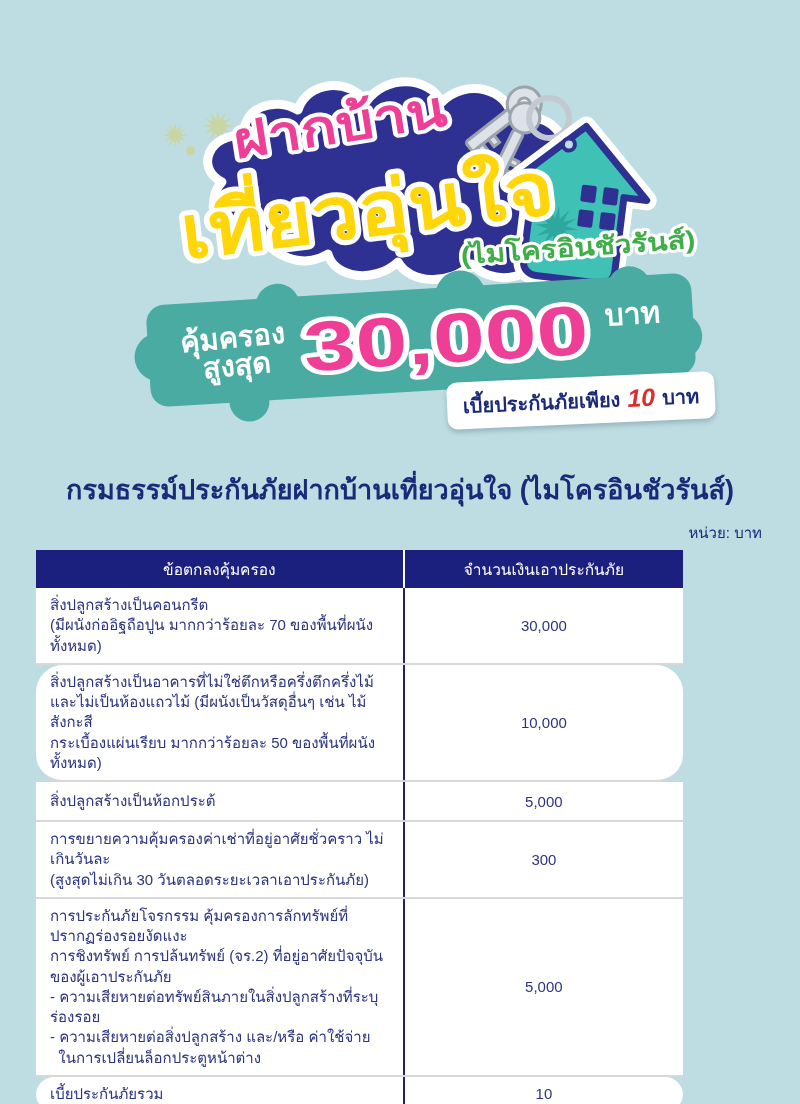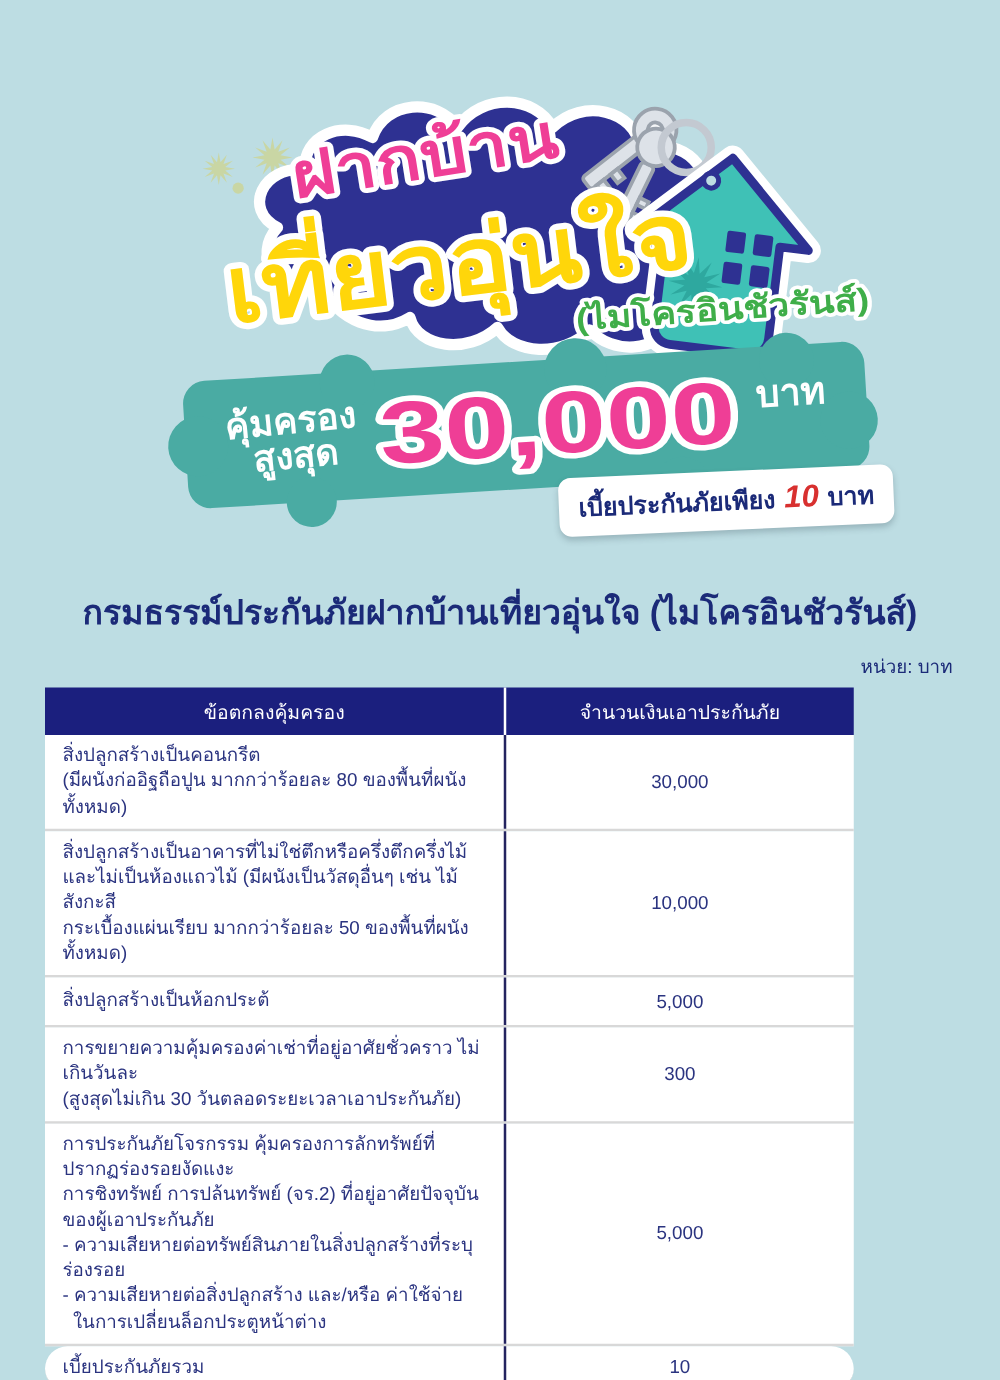--- a/index.html
+++ b/index.html
@@ -41,21 +41,21 @@
   .doc-title { margin-top:16px; text-align:center; color:#1b2a78; font-weight:bold; font-size:27px; }
   .unit-note { margin:10px 38px 5px 4px; text-align:right; color:#1b2a78; font-size:15px; }
 
   .ctable { margin:0 36px; width:647px; }
   .thead { display:flex; background:#1b1f7e; color:#ffffff; font-size:15.5px; min-height:38px; }
   .thead .c1 { flex:0 0 57%; display:flex; align-items:center; justify-content:center; border-right:2px solid #ffffff; }
   .thead .c2 { flex:1; display:flex; align-items:center; justify-content:center;border-radius:13px; }
   .trow { display:flex; background:#ffffff; border-bottom:2px solid #d8d8d8; }
   .trow .c1 { flex:0 0 57%; border-right:2px solid #23235f; padding:7px 14px; color:#2b3480; font-size:15px; line-height:1.35; white-space:pre-wrap; display:flex; align-items:center; }
   .trow .c2 { flex:1; display:flex; align-items:center; justify-content:center; color:#2b3480; font-size:15px; }
-  .r1,.r2 { min-height:52px; } .r3 { min-height:66px; } .r4 { min-height:40px; }
+  .r1,.r2 { min-height:52px; } .r3 { min-height:66px;border-radius:27px; } .r4 { min-height:40px; }
   .r5 { min-height:54px; } .r6 { min-height:104px; } .r7 { min-height:31px;border-radius:18px; }
 </style>
 </head>
 <body>
 
 <div class="page">
 
   <div class="hero">
 
     <svg style="position:absolute" width="0" height="0">
@@ -147,21 +147,21 @@
   <div class="doc-title">กรมธรรม์ประกันภัยฝากบ้านเที่ยวอุ่นใจ (ไมโครอินชัวรันส์)</div>
   <div class="unit-note">หน่วย: บาท</div>
 
   <div class="ctable">
     <div class="thead">
       <div class="c1">ข้อตกลงคุ้มครอง</div>
       <div class="c2">จำนวนเงินเอาประกันภัย</div>
     </div>
     <div class="trow r1">
       <div class="c1">สิ่งปลูกสร้างเป็นคอนกรีต
-(มีผนังก่ออิฐถือปูน มากกว่าร้อยละ 80 ของพื้นที่ผนังทั้งหมด)</div>
+(มีผนังก่ออิฐถือปูน มากกว่าร้อยละ 70 ของพื้นที่ผนังทั้งหมด)</div>
       <div class="c2">30,000</div>
     </div>
     <div class="trow r3">
       <div class="c1">สิ่งปลูกสร้างเป็นอาคารที่ไม่ใช่ตึกหรือครึ่งตึกครึ่งไม้
 และไม่เป็นห้องแถวไม้ (มีผนังเป็นวัสดุอื่นๆ เช่น ไม้ สังกะสี
 กระเบื้องแผ่นเรียบ มากกว่าร้อยละ 50 ของพื้นที่ผนังทั้งหมด)</div>
       <div class="c2">10,000</div>
     </div>
     <div class="trow r4">
       <div class="c1">สิ่งปลูกสร้างเป็นห้อกประต้</div>

